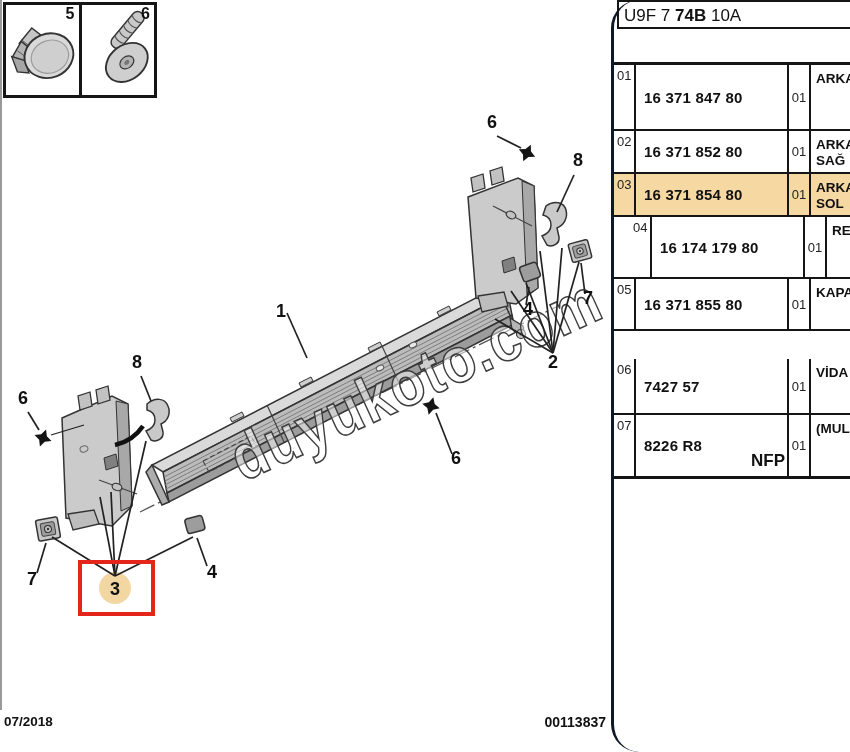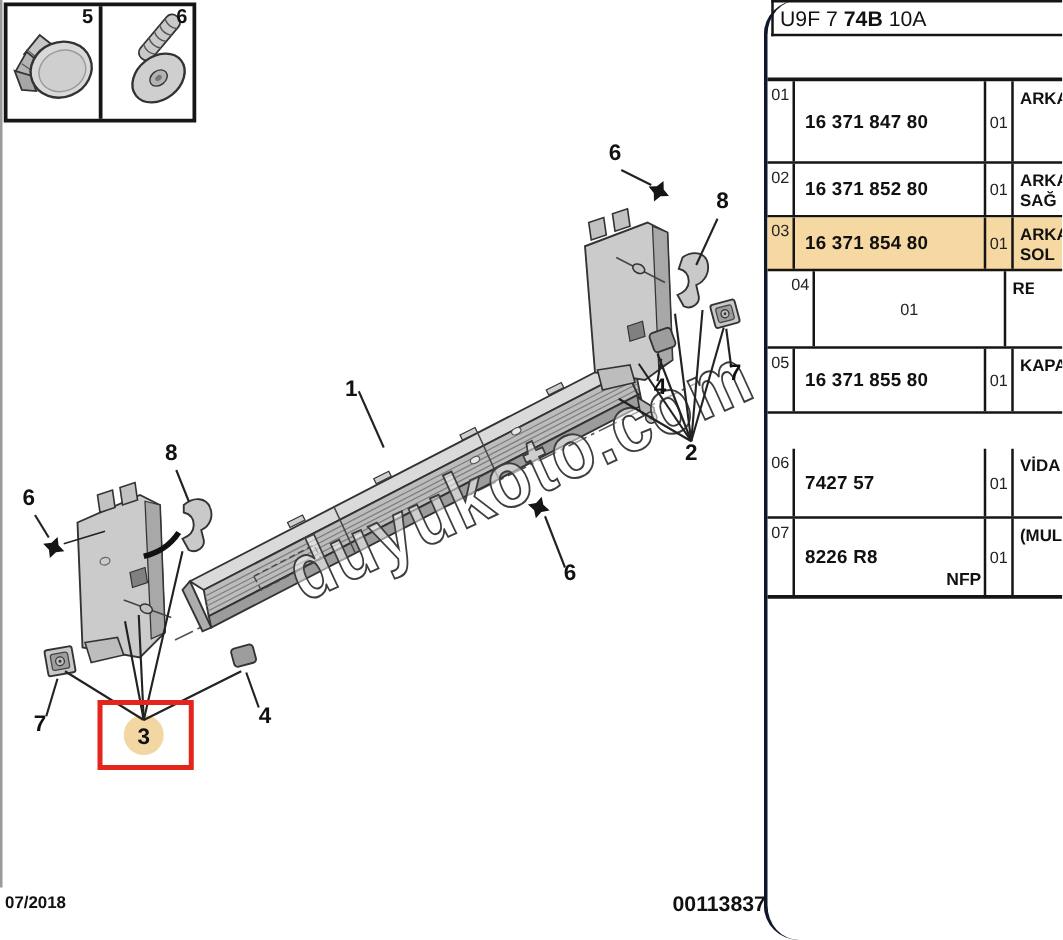--- a/index.html
+++ b/index.html
@@ -31,29 +31,29 @@
   .prow:nth-child(3){height:43px;}
   .prow:nth-child(4){height:62px;padding-left:16px;}
   .prow:nth-child(5){height:52px;}
   .prow:nth-child(6){height:56px;margin-top:28px;}
   .prow:nth-child(7){height:64px;border-bottom:3px solid #151515;}
   .prow.hl{background:var(--hl,#f6d9a2);}
   .c{box-sizing:border-box;overflow:hidden;}
   .c.num{border-right:2px solid #151515;font-size:13px;color:#222;padding:3px 0 0 3px;}
   .c.part{border-right:2px solid #151515;display:flex;align-items:center;padding-left:8px;position:relative;}
   .c.part .pn{font-weight:bold;font-size:15px;letter-spacing:.2px;white-space:nowrap;}
-  .c.part .nfp{position:absolute;right:2px;bottom:5px;font-weight:bold;font-size:14px;}
+  .c.part .nfp{position:absolute;right:2px;bottom:5px;font-weight:bold;font-size:17px;}
   .c.qty{border-right:2px solid #151515;font-size:13px;color:#222;display:flex;align-items:center;justify-content:center;}
   .c.desc{font-weight:bold;font-size:13.5px;line-height:16px;padding:6px 0 0 5px;white-space:nowrap;}
 
   
   .diagram{position:absolute;left:0;top:95px;width:611px;height:657px;}
   .co{font-size:18px;font-weight:bold;fill:#111;}
   .footer-date{position:absolute;left:4px;top:714px;font-weight:bold;font-size:13.5px;}
-  .footer-doc{position:absolute;left:538px;top:714px;width:68px;font-weight:bold;font-size:17px;}
+  .footer-doc{position:absolute;left:538px;top:714px;width:68px;text-align:right;font-weight:bold;font-size:14px;}
 </style>
 </head>
 <body>
 
 <div class="page">
   <div class="page-border-left"></div>
 
   <div class="inset">
     <div class="inset-cell first">
       <span class="inset-label">5</span>
@@ -255,20 +255,24 @@
       <span class="nfp"></span>
     </div>
     <div class="c qty">01</div>
     <div class="c desc">
       <div>ARKA</div>
       <div>SOL</div>
     </div>
   </div>
         <div class="prow">
     <div class="c num">04</div>
+    <div class="c part">
+      <span class="pn">16 174 179 80</span>
+      <span class="nfp"></span>
+    </div>
     <div class="c qty">01</div>
     <div class="c desc">
       <div>REFL</div>
       <div></div>
     </div>
   </div>
         <div class="prow">
     <div class="c num">05</div>
     <div class="c part">
       <span class="pn">16 371 855 80</span>

